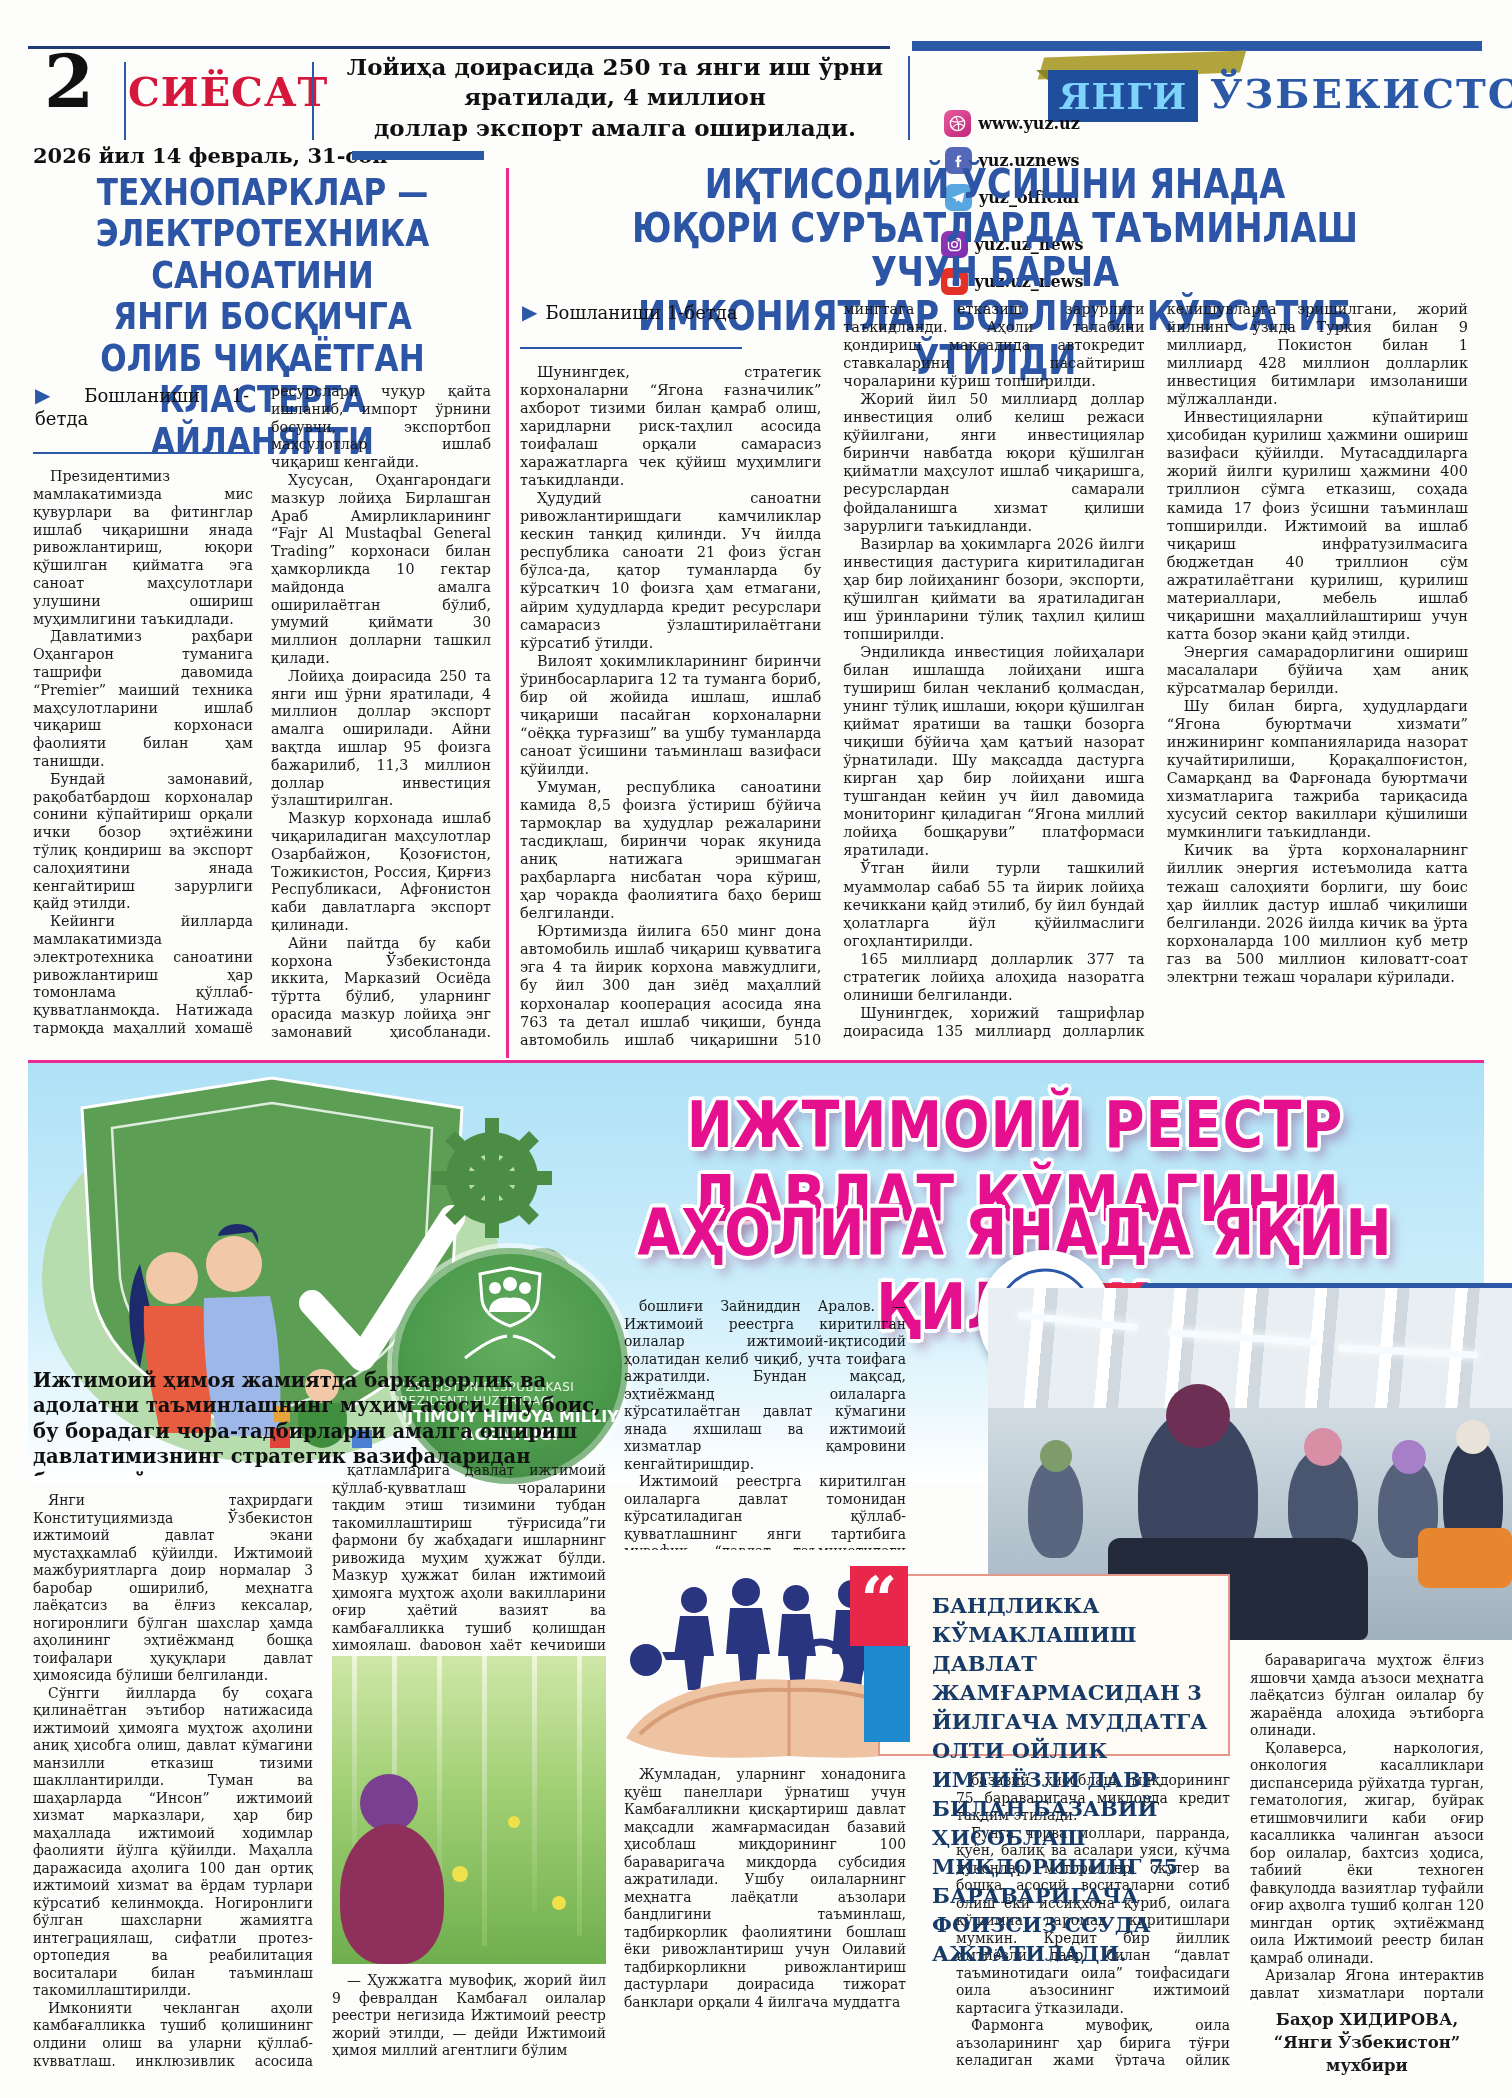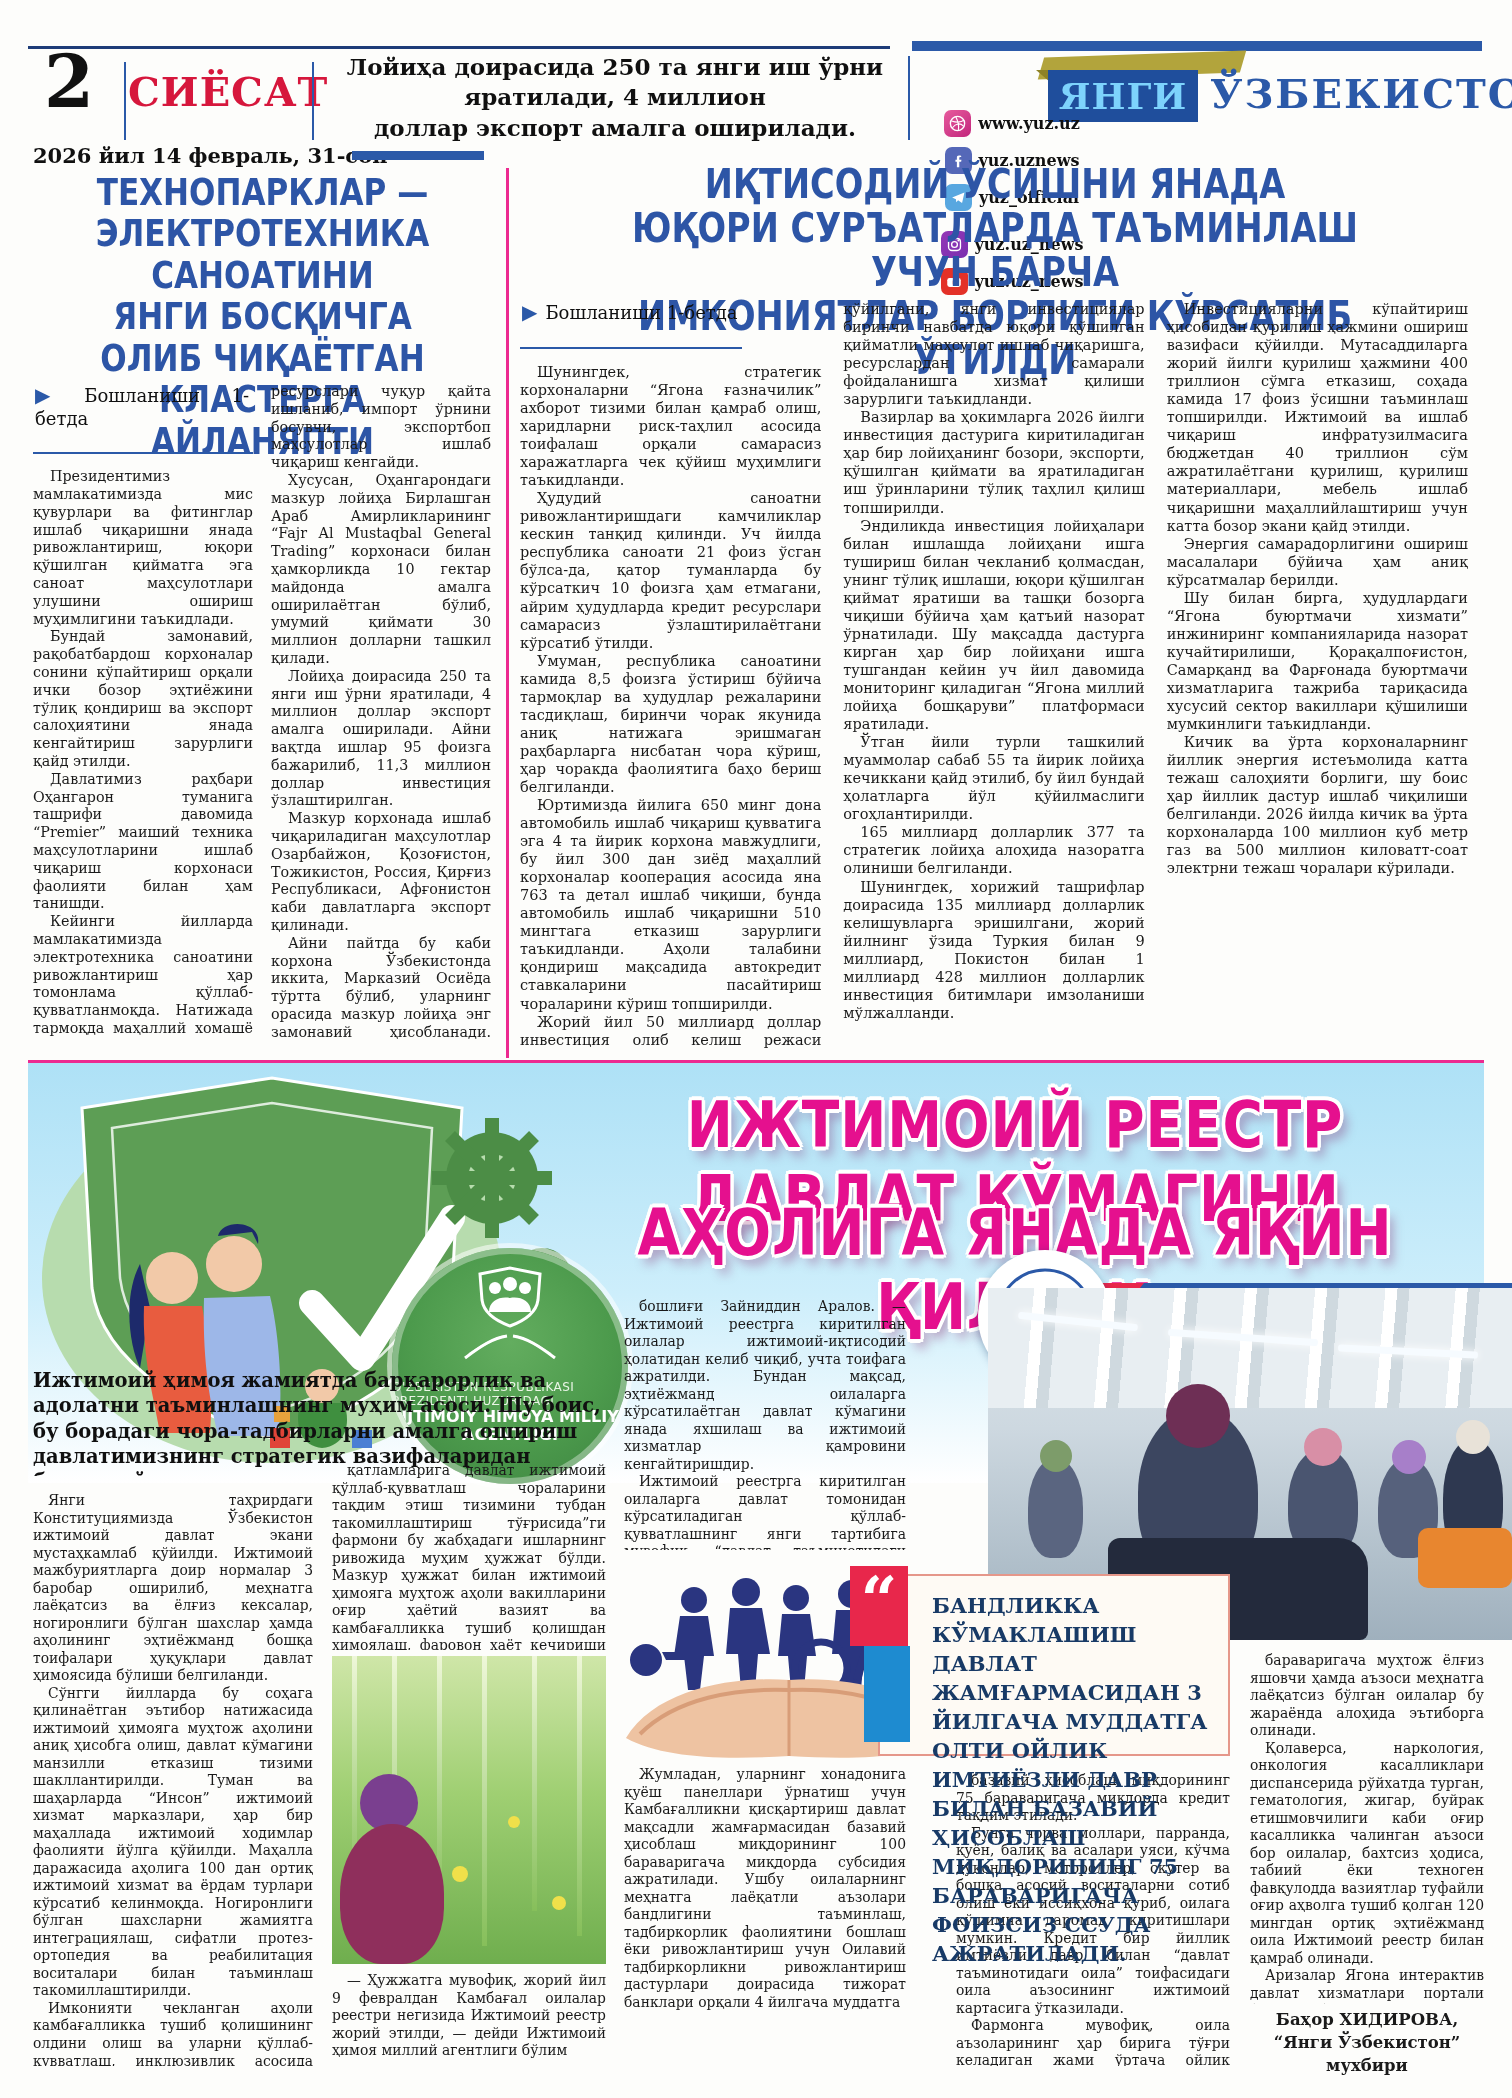--- a/index.html
+++ b/index.html
@@ -192,42 +192,43 @@
 ЭЛЕКТРОТЕХНИКА САНОАТИНИ
 ЯНГИ БОСҚИЧГА ОЛИБ ЧИҚАЁТГАН
 КЛАСТЕРГА АЙЛАНЯПТИ</div>
 
   <div class="abs body-cols left-body">
     <div class="continue">
       <span class="tri">▶</span><span>Бошланиши 1-бетда</span>
     </div>
     <div>
         <p>Президентимиз мамлакатимизда мис қувурлари ва фитинглар ишлаб чиқаришни янада ривожлантириш, юқори қўшилган қийматга эга саноат маҳсулотлари улушини ошириш муҳимлигини таъкидлади.</p>
+        <p>Давлатимиз раҳбари Оҳангарон туманига ташрифи давомида “Premier” маиший техника маҳсулотларини ишлаб чиқариш корхонаси фаолияти билан ҳам танишди.</p>
         <p>Бундай замонавий, рақобатбардош корхоналар сонини кўпайтириш орқали ички бозор эҳтиёжини тўлиқ қондириш ва экспорт салоҳиятини янада кенгайтириш зарурлиги қайд этилди.</p>
-        <p>Давлатимиз раҳбари Оҳангарон туманига ташрифи давомида “Premier” маиший техника маҳсулотларини ишлаб чиқариш корхонаси фаолияти билан ҳам танишди.</p>
         <p>Кейинги йилларда мамлакатимизда электротехника саноатини ривожлантириш ҳар томонлама қўллаб-қувватланмоқда. Натижада тармоқда маҳаллий хомашё ресурслари чуқур қайта ишланиб, импорт ўрнини босувчи, экспортбоп маҳсулотлар ишлаб чиқариш кенгайди.</p>
         <p>Хусусан, Оҳангарондаги мазкур лойиҳа Бирлашган Араб Амирликларининг “Fajr Al Mustaqbal General Trading” корхонаси билан ҳамкорликда 10 гектар майдонда амалга оширилаётган бўлиб, умумий қиймати 30 миллион долларни ташкил қилади.</p>
         <p>Лойиҳа доирасида 250 та янги иш ўрни яратилади, 4 миллион доллар экспорт амалга оширилади. Айни вақтда ишлар 95 фоизга бажарилиб, 11,3 миллион доллар инвестиция ўзлаштирилган.</p>
         <p>Мазкур корхонада ишлаб чиқариладиган маҳсулотлар Озарбайжон, Қозоғистон, Тожикистон, Россия, Қирғиз Республикаси, Афғонистон каби давлатларга экспорт қилинади.</p>
         <p>Айни пайтда бу каби корхона Ўзбекистонда иккита, Марказий Осиёда тўртта бўлиб, уларнинг орасида мазкур лойиҳа энг замонавий ҳисобланади. Келгусида мажмуа тўлиқ ишга тушиши ҳисобидан 87 миллион долларлик импорт ўрнини босувчи маҳсулот ишлаб чиқарилиши кутилмоқда.</p>
       </div>
     
   </div>
 
   <div class="abs headline hl-right">ИҚТИСОДИЙ ЎСИШНИ ЯНАДА
 ЮҚОРИ СУРЪАТЛАРДА ТАЪМИНЛАШ УЧУН БАРЧА
 ИМКОНИЯТЛАР БОРЛИГИ КЎРСАТИБ ЎТИЛДИ</div>
 
   <div class="abs body-cols right-body">
     <div class="continue">
       <span class="tri">▶</span><span>Бошланиши 1-бетда</span>
     </div>
     <div>
         <p>Шунингдек, стратегик корхоналарни “Ягона ғазначилик” ахборот тизими билан қамраб олиш, харидларни риск-таҳлил асосида тоифалаш орқали самарасиз харажатларга чек қўйиш муҳимлиги таъкидланди.</p>
         <p>Ҳудудий саноатни ривожлантиришдаги камчиликлар кескин танқид қилинди. Уч йилда республика саноати 21 фоиз ўсган бўлса-да, қатор туманларда бу кўрсаткич 10 фоизга ҳам етмагани, айрим ҳудудларда кредит ресурслари самарасиз ўзлаштирилаётгани кўрсатиб ўтилди.</p>
+        <p>Вилоят ҳокимликларининг биринчи ўринбосарларига 12 та туманга бориб, бир ой жойида ишлаш, ишлаб чиқариши пасайган корхоналарни “оёққа турғазиш” ва ушбу туманларда саноат ўсишини таъминлаш вазифаси қўйилди.</p>
         <p>Умуман, республика саноатини камида 8,5 фоизга ўстириш бўйича тармоқлар ва ҳудудлар режаларини тасдиқлаш, биринчи чорак якунида аниқ натижага эришмаган раҳбарларга нисбатан чора кўриш, ҳар чоракда фаолиятига баҳо бериш белгиланди.</p>
         <p>Юртимизда йилига 650 минг дона автомобиль ишлаб чиқариш қувватига эга 4 та йирик корхона мавжудлиги, бу йил 300 дан зиёд маҳаллий корхоналар кооперация асосида яна 763 та детал ишлаб чиқиши, бунда автомобиль ишлаб чиқаришни 510 мингтага етказиш зарурлиги таъкидланди. Аҳоли талабини қондириш мақсадида автокредит ставкаларини пасайтириш чораларини кўриш топширилди.</p>
         <p>Жорий йил 50 миллиард доллар инвестиция олиб келиш режаси қўйилгани, янги инвестициялар биринчи навбатда юқори қўшилган қийматли маҳсулот ишлаб чиқаришга, ресурслардан самарали фойдаланишга хизмат қилиши зарурлиги таъкидланди.</p>
         <p>Вазирлар ва ҳокимларга 2026 йилги инвестиция дастурига киритиладиган ҳар бир лойиҳанинг бозори, экспорти, қўшилган қиймати ва яратиладиган иш ўринларини тўлиқ таҳлил қилиш топширилди.</p>
         <p>Эндиликда инвестиция лойиҳалари билан ишлашда лойиҳани ишга тушириш билан чекланиб қолмасдан, унинг тўлиқ ишлаши, юқори қўшилган қиймат яратиши ва ташқи бозорга чиқиши бўйича ҳам қатъий назорат ўрнатилади. Шу мақсадда дастурга кирган ҳар бир лойиҳани ишга тушгандан кейин уч йил давомида мониторинг қиладиган “Ягона миллий лойиҳа бошқаруви” платформаси яратилади.</p>
         <p>Ўтган йили турли ташкилий муаммолар сабаб 55 та йирик лойиҳа кечиккани қайд этилиб, бу йил бундай ҳолатларга йўл қўйилмаслиги огоҳлантирилди.</p>
         <p>165 миллиард долларлик 377 та стратегик лойиҳа алоҳида назоратга олиниши белгиланди.</p>
         <p>Шунингдек, хорижий ташрифлар доирасида 135 миллиард долларлик келишувларга эришилгани, жорий йилнинг ўзида Туркия билан 9 миллиард, Покистон билан 1 миллиард 428 миллион долларлик инвестиция битимлари имзоланиши мўлжалланди.</p>
         <p>Инвестицияларни кўпайтириш ҳисобидан қурилиш ҳажмини ошириш вазифаси қўйилди. Мутасаддиларга жорий йилги қурилиш ҳажмини 400 триллион сўмга етказиш, соҳада камида 17 фоиз ўсишни таъминлаш топширилди. Ижтимоий ва ишлаб чиқариш инфратузилмасига бюджетдан 40 триллион сўм ажратилаётгани қурилиш, қурилиш материаллари, мебель ишлаб чиқаришни маҳаллийлаштириш учун катта бозор экани қайд этилди.</p>
         <p>Энергия самарадорлигини ошириш масалалари бўйича ҳам аниқ кўрсатмалар берилди.</p>

